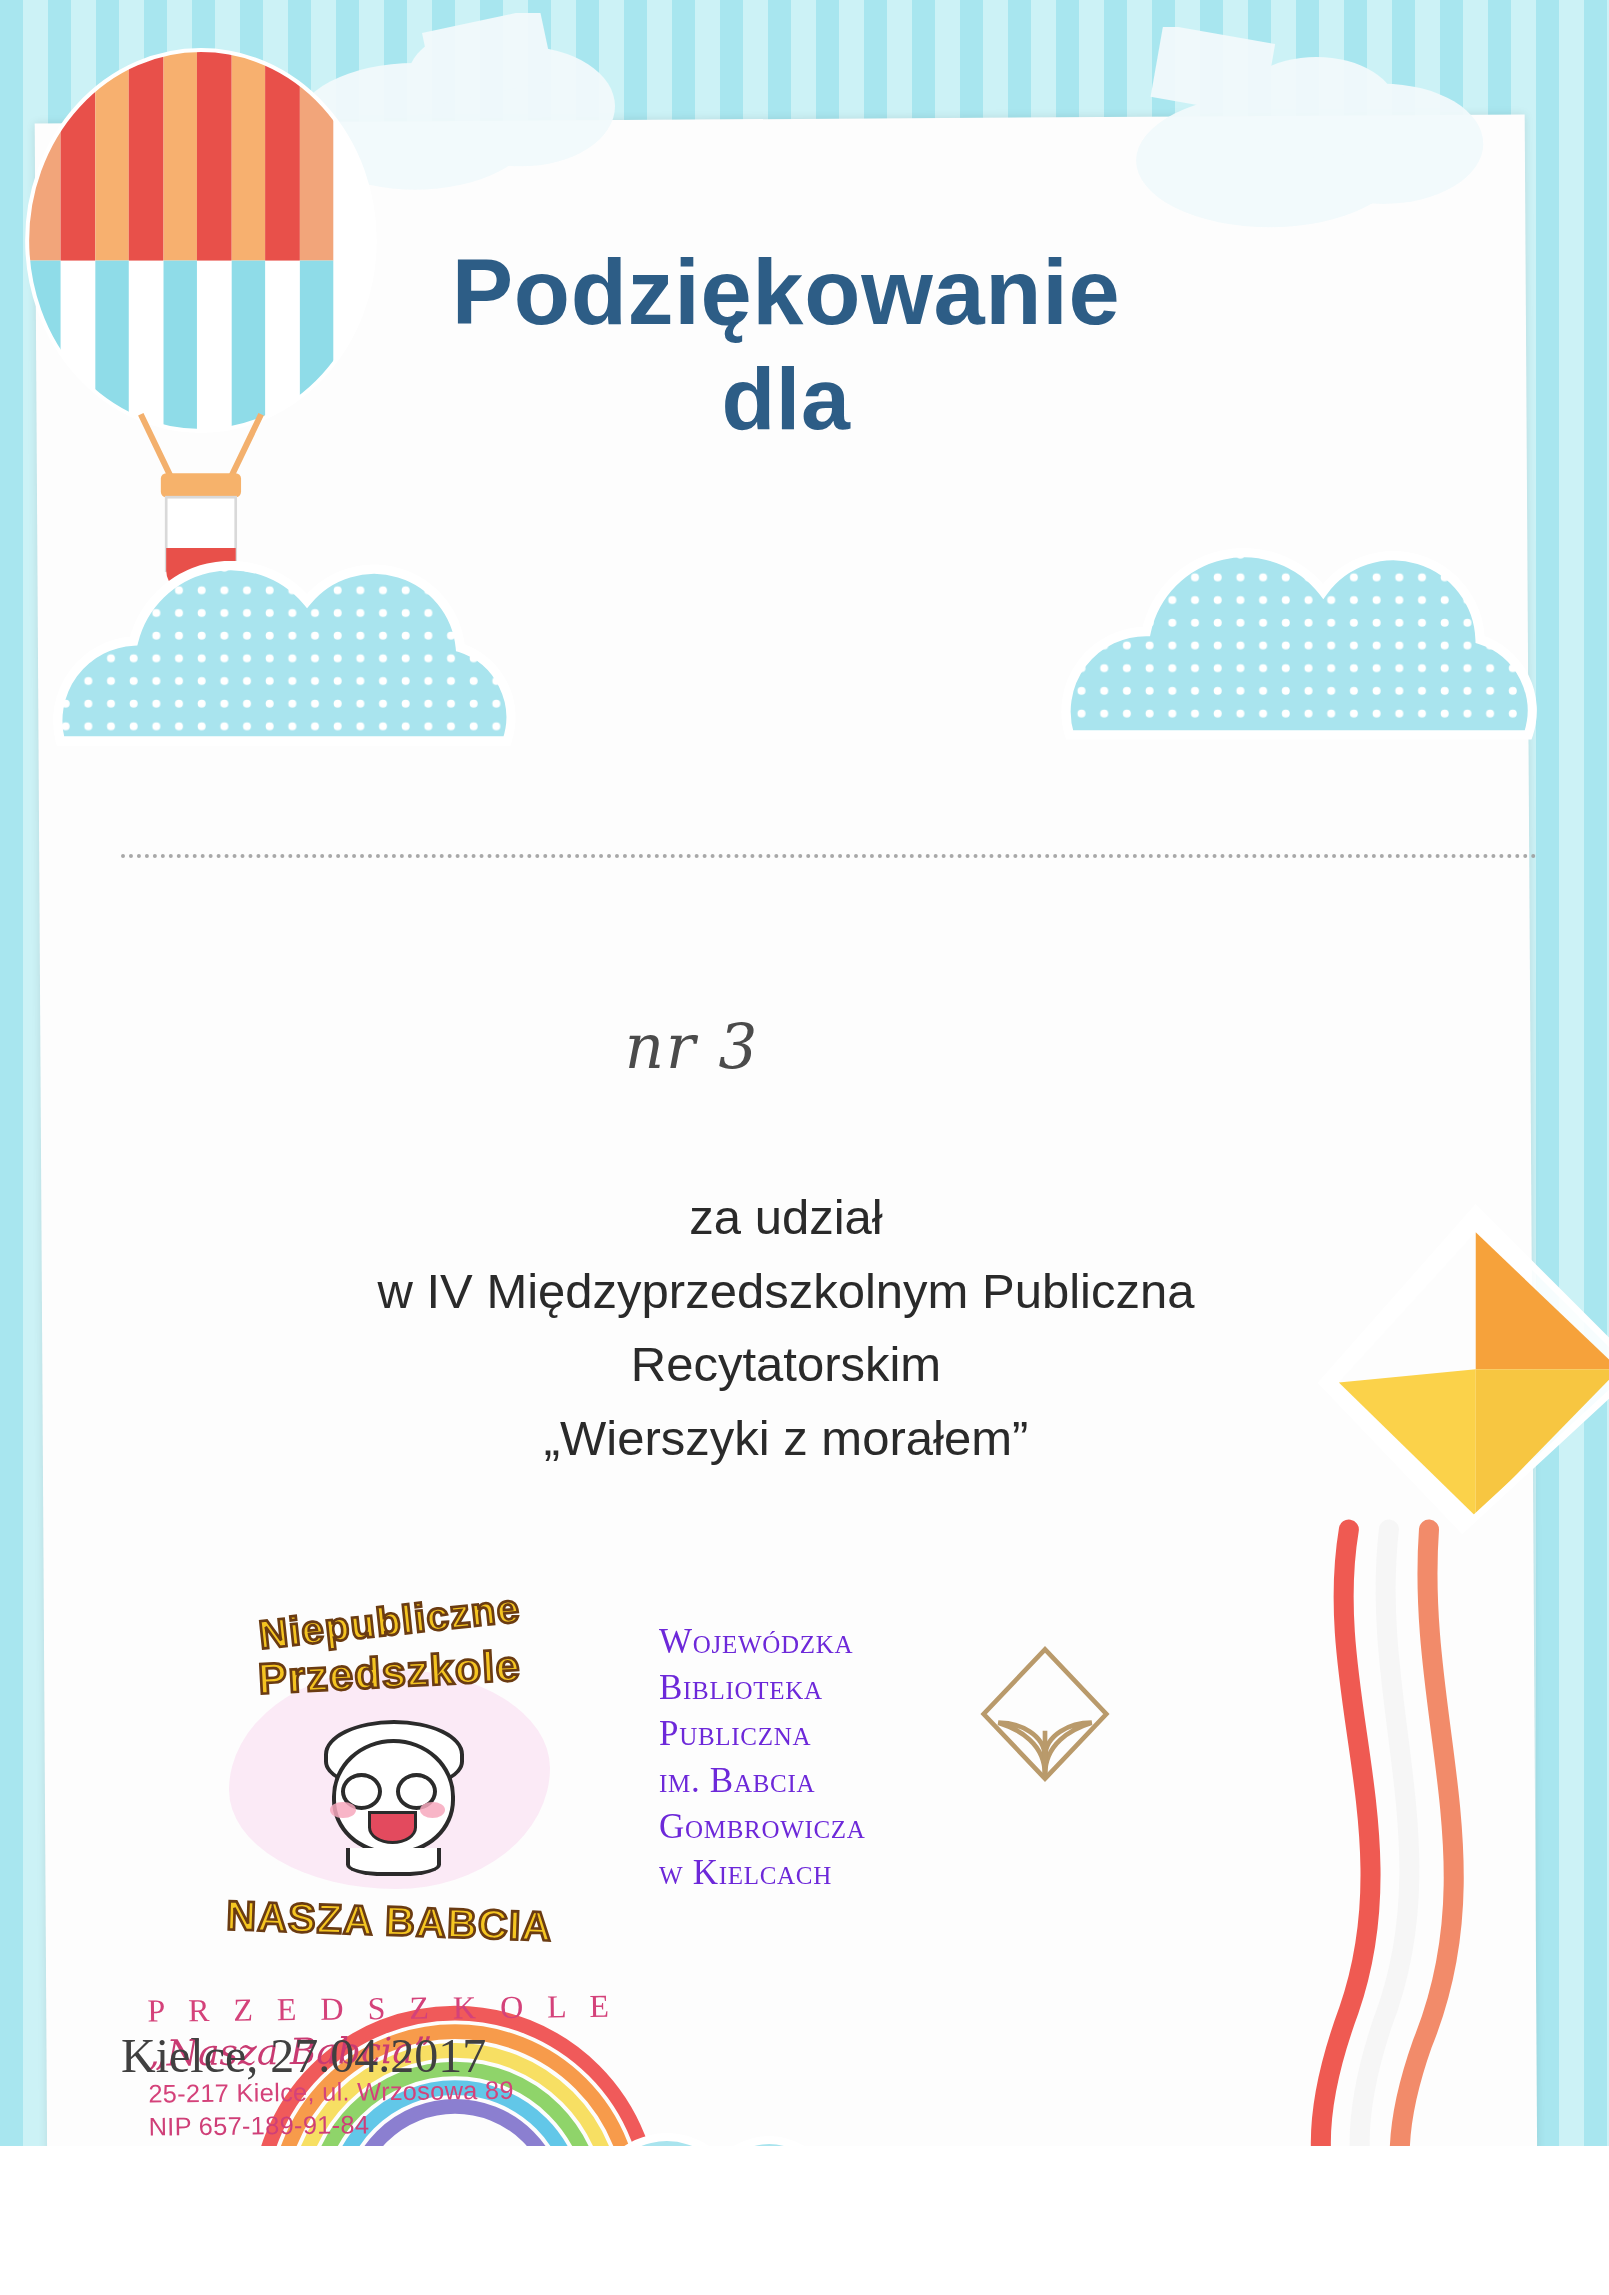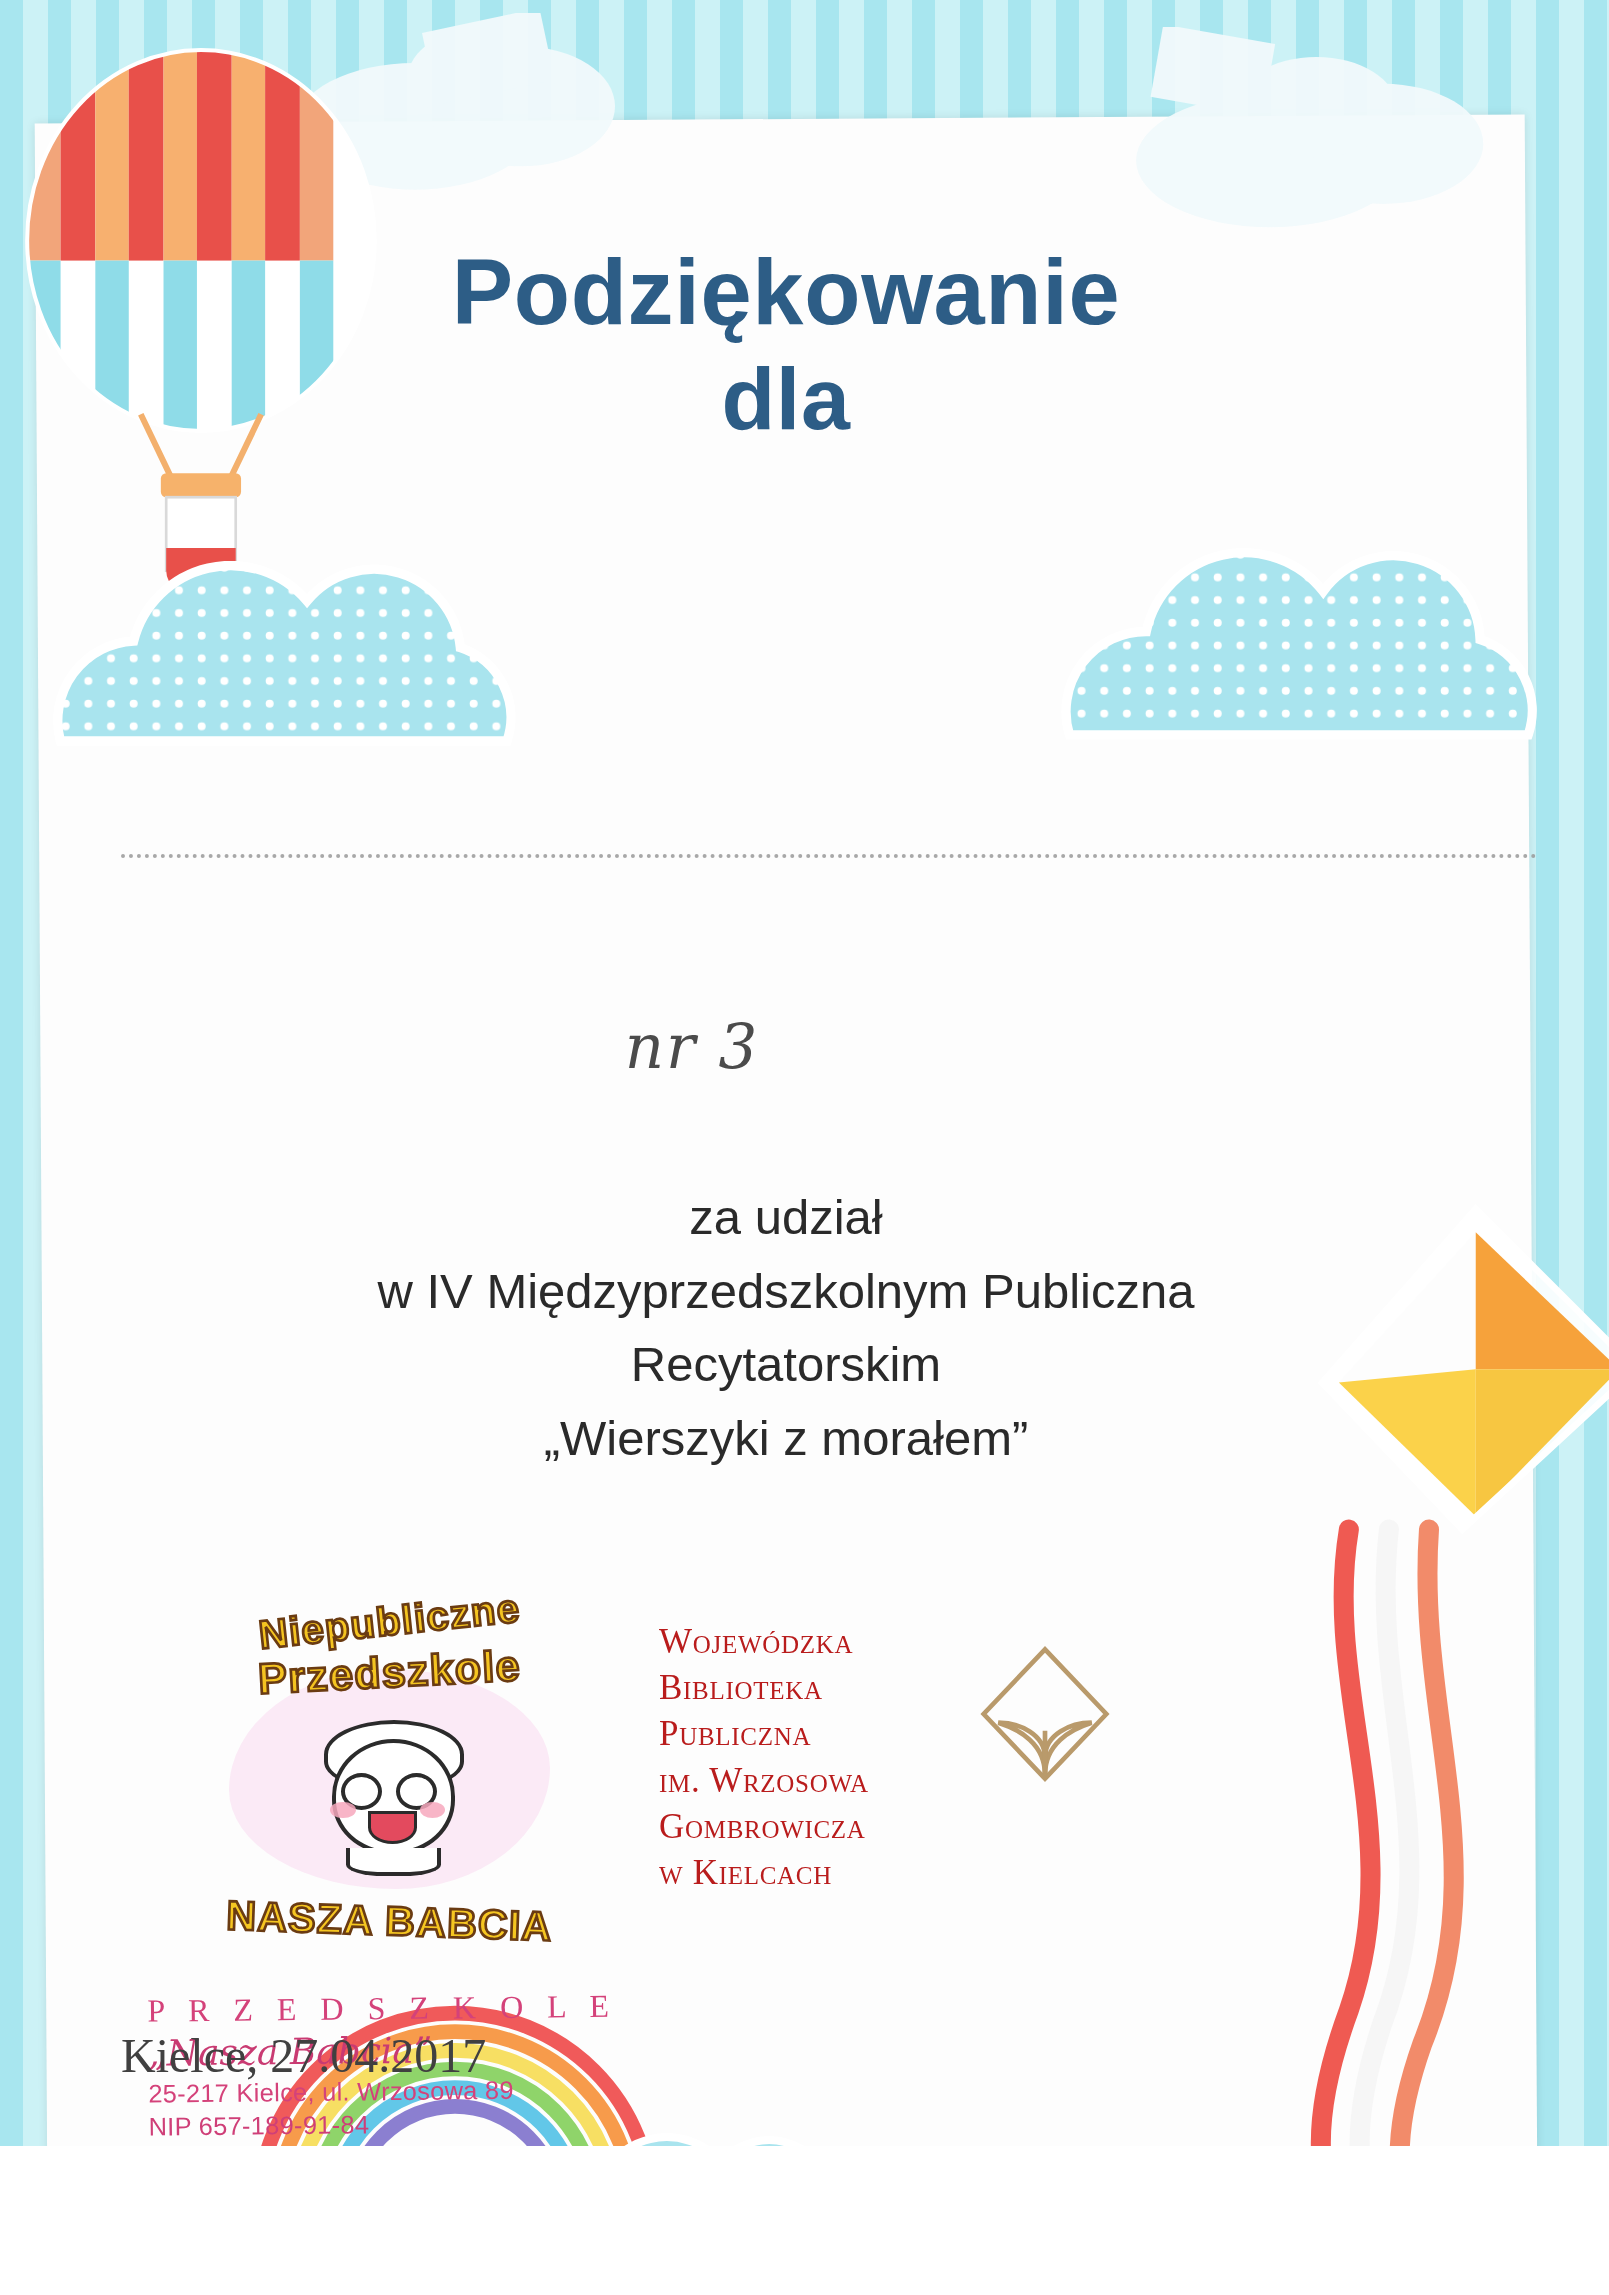--- a/index.html
+++ b/index.html
@@ -225,21 +225,21 @@
     color: #4a4a4a;
   }
   .lib-text {
     position: absolute;
     left: 0; top: 0;
     width: 314px;
     font-family: "Liberation Serif", serif;
     font-size: 35px;
     line-height: 1.32;
     letter-spacing: 0.7px;
-    color: #b91c1c;
+    color: #6d28d9;
   }
   .lib-text .small-caps { font-variant: small-caps; }
   .lib-mark {
     position: absolute;
     left: 319px;
     top: 25.4px;
     width: 134px;
     height: 140px;
   }
 
@@ -329,21 +329,21 @@
           <div class="collar"></div>
         </div>
         <div class="babcia-word w3">NASZA BABCIA</div>
       </div>
 
       <div class="logo-library">
         <div class="lib-text">
           <div class="small-caps">Wojewódzka</div>
           <div class="small-caps">Biblioteka</div>
           <div class="small-caps">Publiczna</div>
-          <div class="small-caps">im. Wrzosowa</div>
+          <div class="small-caps">im. Babcia</div>
           <div class="small-caps">Gombrowicza</div>
           <div class="small-caps">w  Kielcach</div>
         </div>
         <svg class="lib-mark" viewBox="0 0 200 210">
           <polygon points="100,8 192,105 100,202 8,105" fill="none" stroke="#b99a6b" stroke-width="7"></polygon>
           <path d="M100,196 C100,150 62,128 30,118 C62,118 100,136 100,170 Z" fill="none" stroke="#b99a6b" stroke-width="7"></path>
           <path d="M100,196 C100,150 138,128 170,118 C138,118 100,136 100,170 Z" fill="none" stroke="#b99a6b" stroke-width="7"></path>
           <path d="M100,196 L100,130" fill="none" stroke="#b99a6b" stroke-width="7"></path>
         </svg>
       </div>

